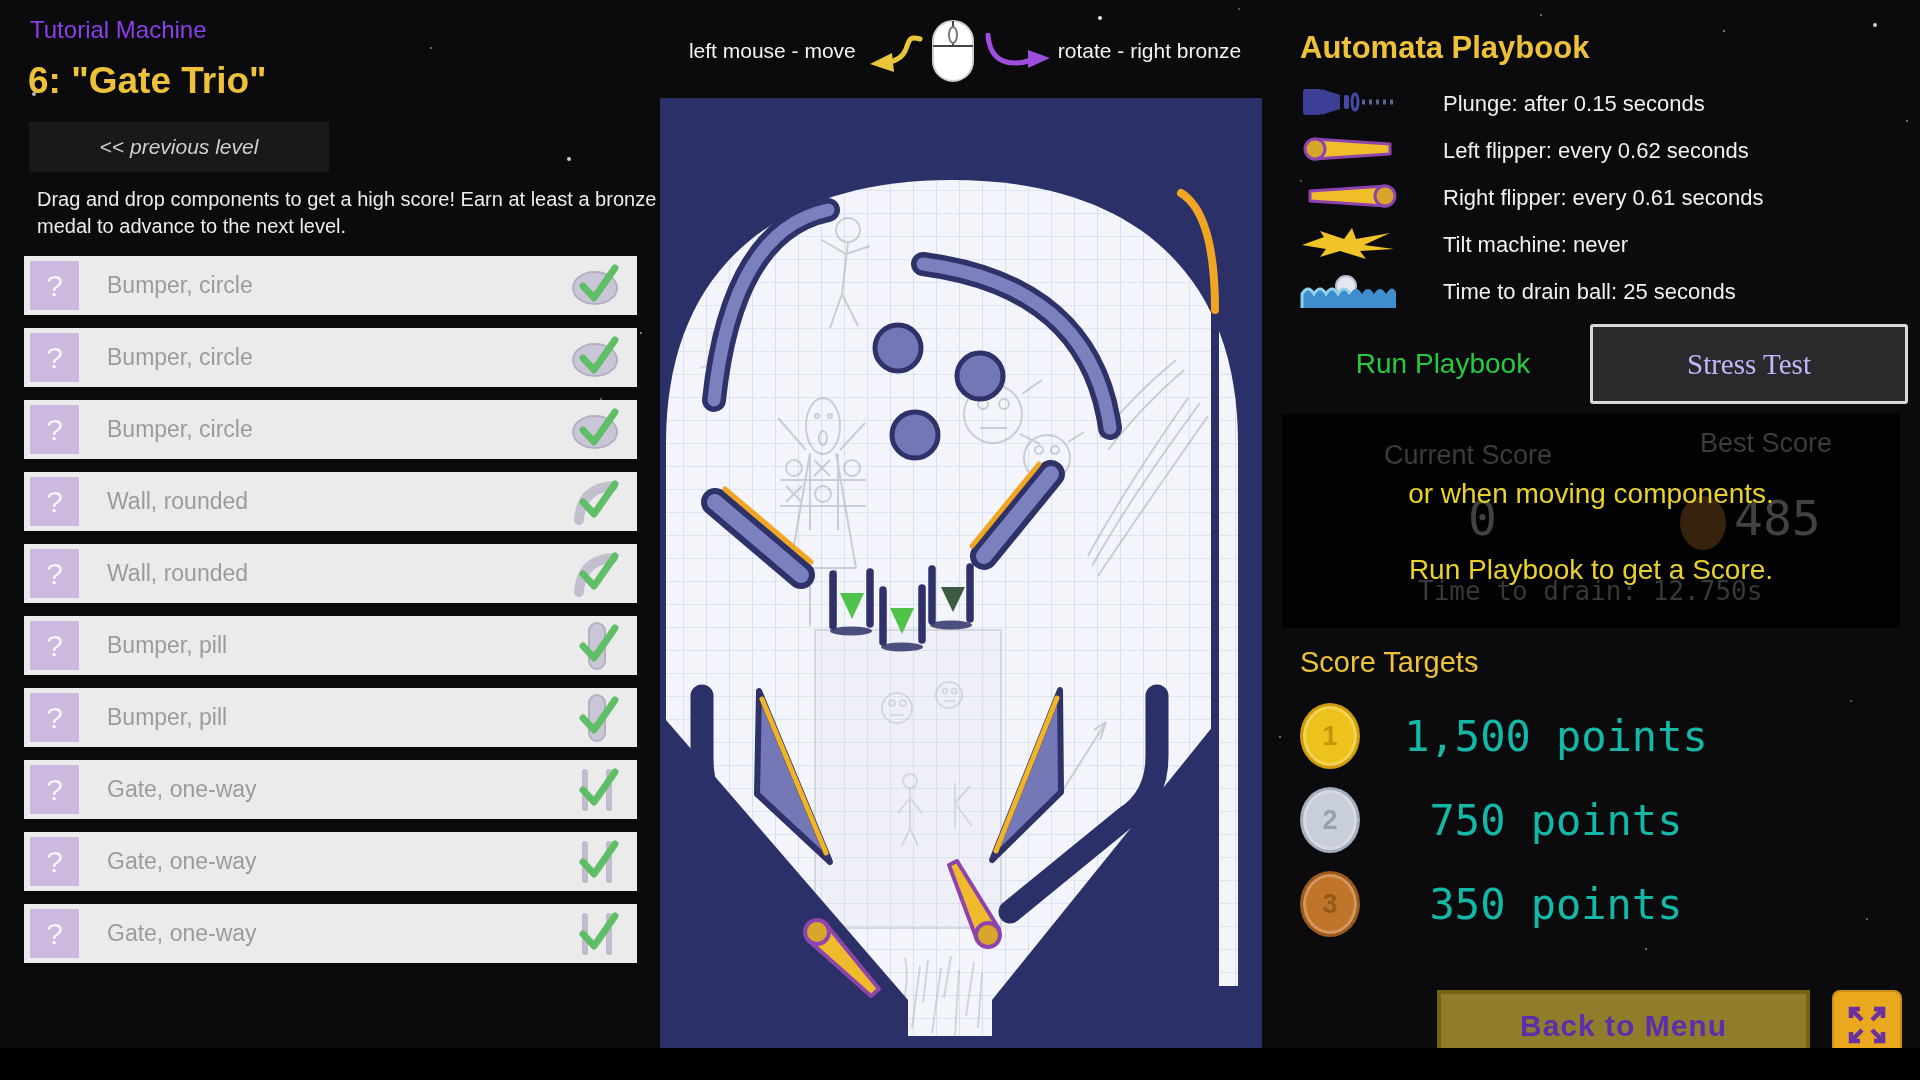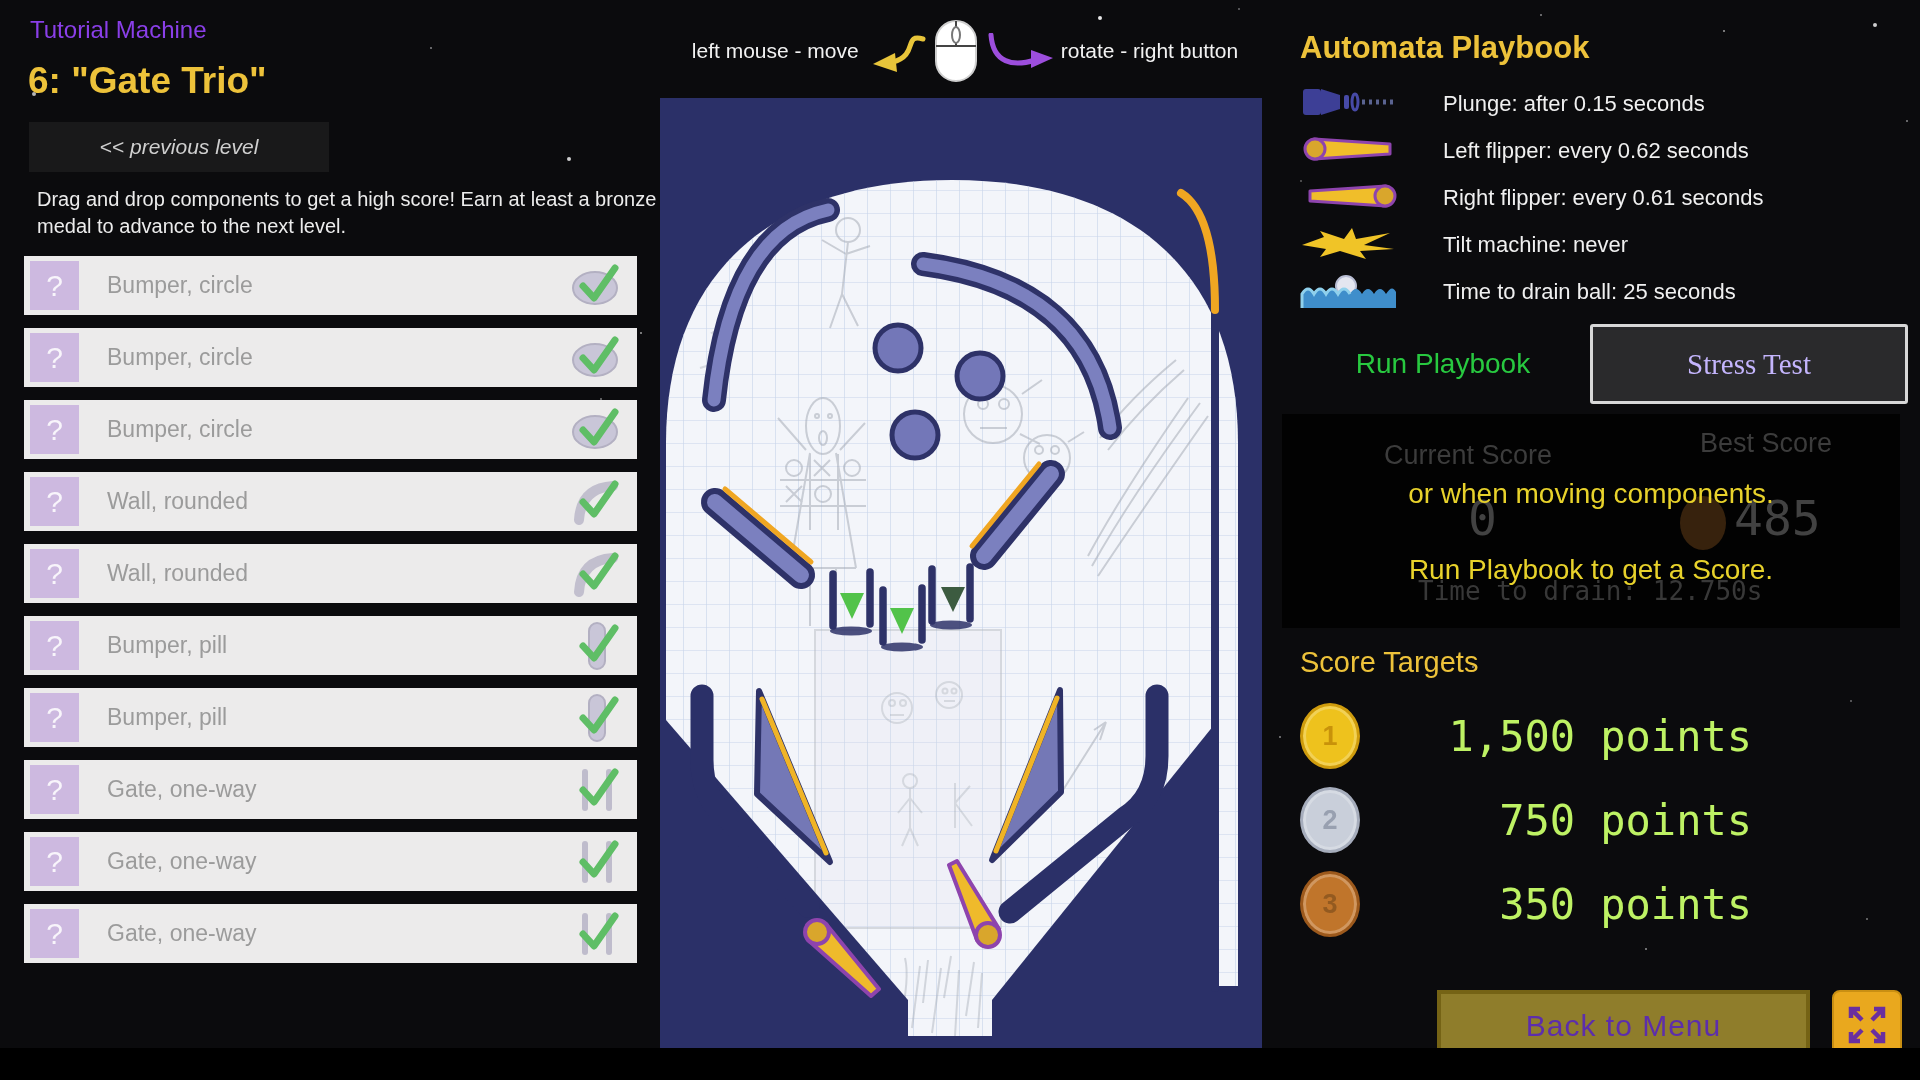--- a/index.html
+++ b/index.html
@@ -58,23 +58,23 @@
   .f-drain{font-family:"DejaVu Sans Mono",monospace;font-size:26px;color:#383838;}
   .omsg{position:absolute;left:0;width:100%;text-align:center;color:#e8d22b;font-size:28px;font-weight:500;}
   .targets-title{position:absolute;left:1300px;top:646px;font-size:29px;color:#edc23a;font-weight:400;}
   .target-rows{position:absolute;left:1300px;top:704px;width:452px;}
   .target-row{display:flex;align-items:center;height:64px;margin-bottom:20px;}
   .medal{width:54px;height:60px;border-radius:50%;display:flex;align-items:center;justify-content:center;
     font-size:27px;font-weight:bold;flex:0 0 auto;box-shadow:inset 0 0 0 3px rgba(255,255,255,.25);}
   .medal.gold{background:#eec21d;border:3px solid #cf9c0d;color:#c8920a;}
   .medal.silver{background:#c9cfda;border:3px solid #a6adbc;color:#98a0b0;}
   .medal.bronze{background:#c0752b;border:3px solid #9c591c;color:#935a20;}
-  .points{flex:1;text-align:right;font-family:"DejaVu Sans Mono",monospace;font-size:42px;color:#bef264;}
+  .points{flex:1;text-align:center;font-family:"DejaVu Sans Mono",monospace;font-size:42px;color:#14b8a6;}
   .back-btn{position:absolute;left:1437px;top:990px;width:373px;height:72px;background:#8f7d2b;
-    border:4px solid #756315;color:#5d2eab;font-size:30px;font-weight:400;font-family:inherit;
+    border:4px solid #756315;color:#5d2eab;font-size:30px;font-weight:700;font-family:inherit;
     letter-spacing:1px;cursor:pointer;}
   .fs-btn{position:absolute;left:1832px;top:990px;width:70px;height:70px;background:#e9a81e;
     border:2px solid #c98f12;border-radius:8px;cursor:pointer;display:flex;align-items:center;justify-content:center;padding:0;}
 </style>
 </head>
 <body>
 
 <div id="app">
   <div class="stars"></div>
 
@@ -222,21 +222,21 @@
     <svg width="46" height="66" viewBox="0 0 46 66">
       <rect x="3" y="3" width="40" height="60" rx="20" fill="#ffffff" stroke="#cfcfcf" stroke-width="2"></rect>
       <line x1="23" y1="3" x2="23" y2="28" stroke="#444" stroke-width="2"></line>
       <line x1="3" y1="28" x2="43" y2="28" stroke="#444" stroke-width="2"></line>
       <ellipse cx="23" cy="17" rx="4" ry="8" fill="#fff" stroke="#777" stroke-width="2"></ellipse>
     </svg>
     <svg class="arrow" width="74" height="50">
       <path d="M8,2 C10,30 30,34 52,27" stroke="#9d4edd" stroke-width="5" fill="none" stroke-linecap="round"></path>
       <polygon points="48,17 70,25 48,35" fill="#9d4edd"></polygon>
     </svg>
-    <span>rotate - right button</span>
+    <span>rotate - right bronze</span>
   </div>
 
   <div class="table-wrap">
     <svg width="602" height="960" viewBox="0 0 602 960">
       <defs>
         <pattern id="grid" width="23" height="23" patternUnits="userSpaceOnUse">
           <path d="M23,0 L0,0 0,23" fill="none" stroke="#c7d4ea" stroke-width="1.2"></path>
         </pattern>
         <clipPath id="paperClip">
           <path d="M6,345 C6,172 115,82 292,82 C469,82 578,172 578,345 L578,960 L6,960 Z"></path>

